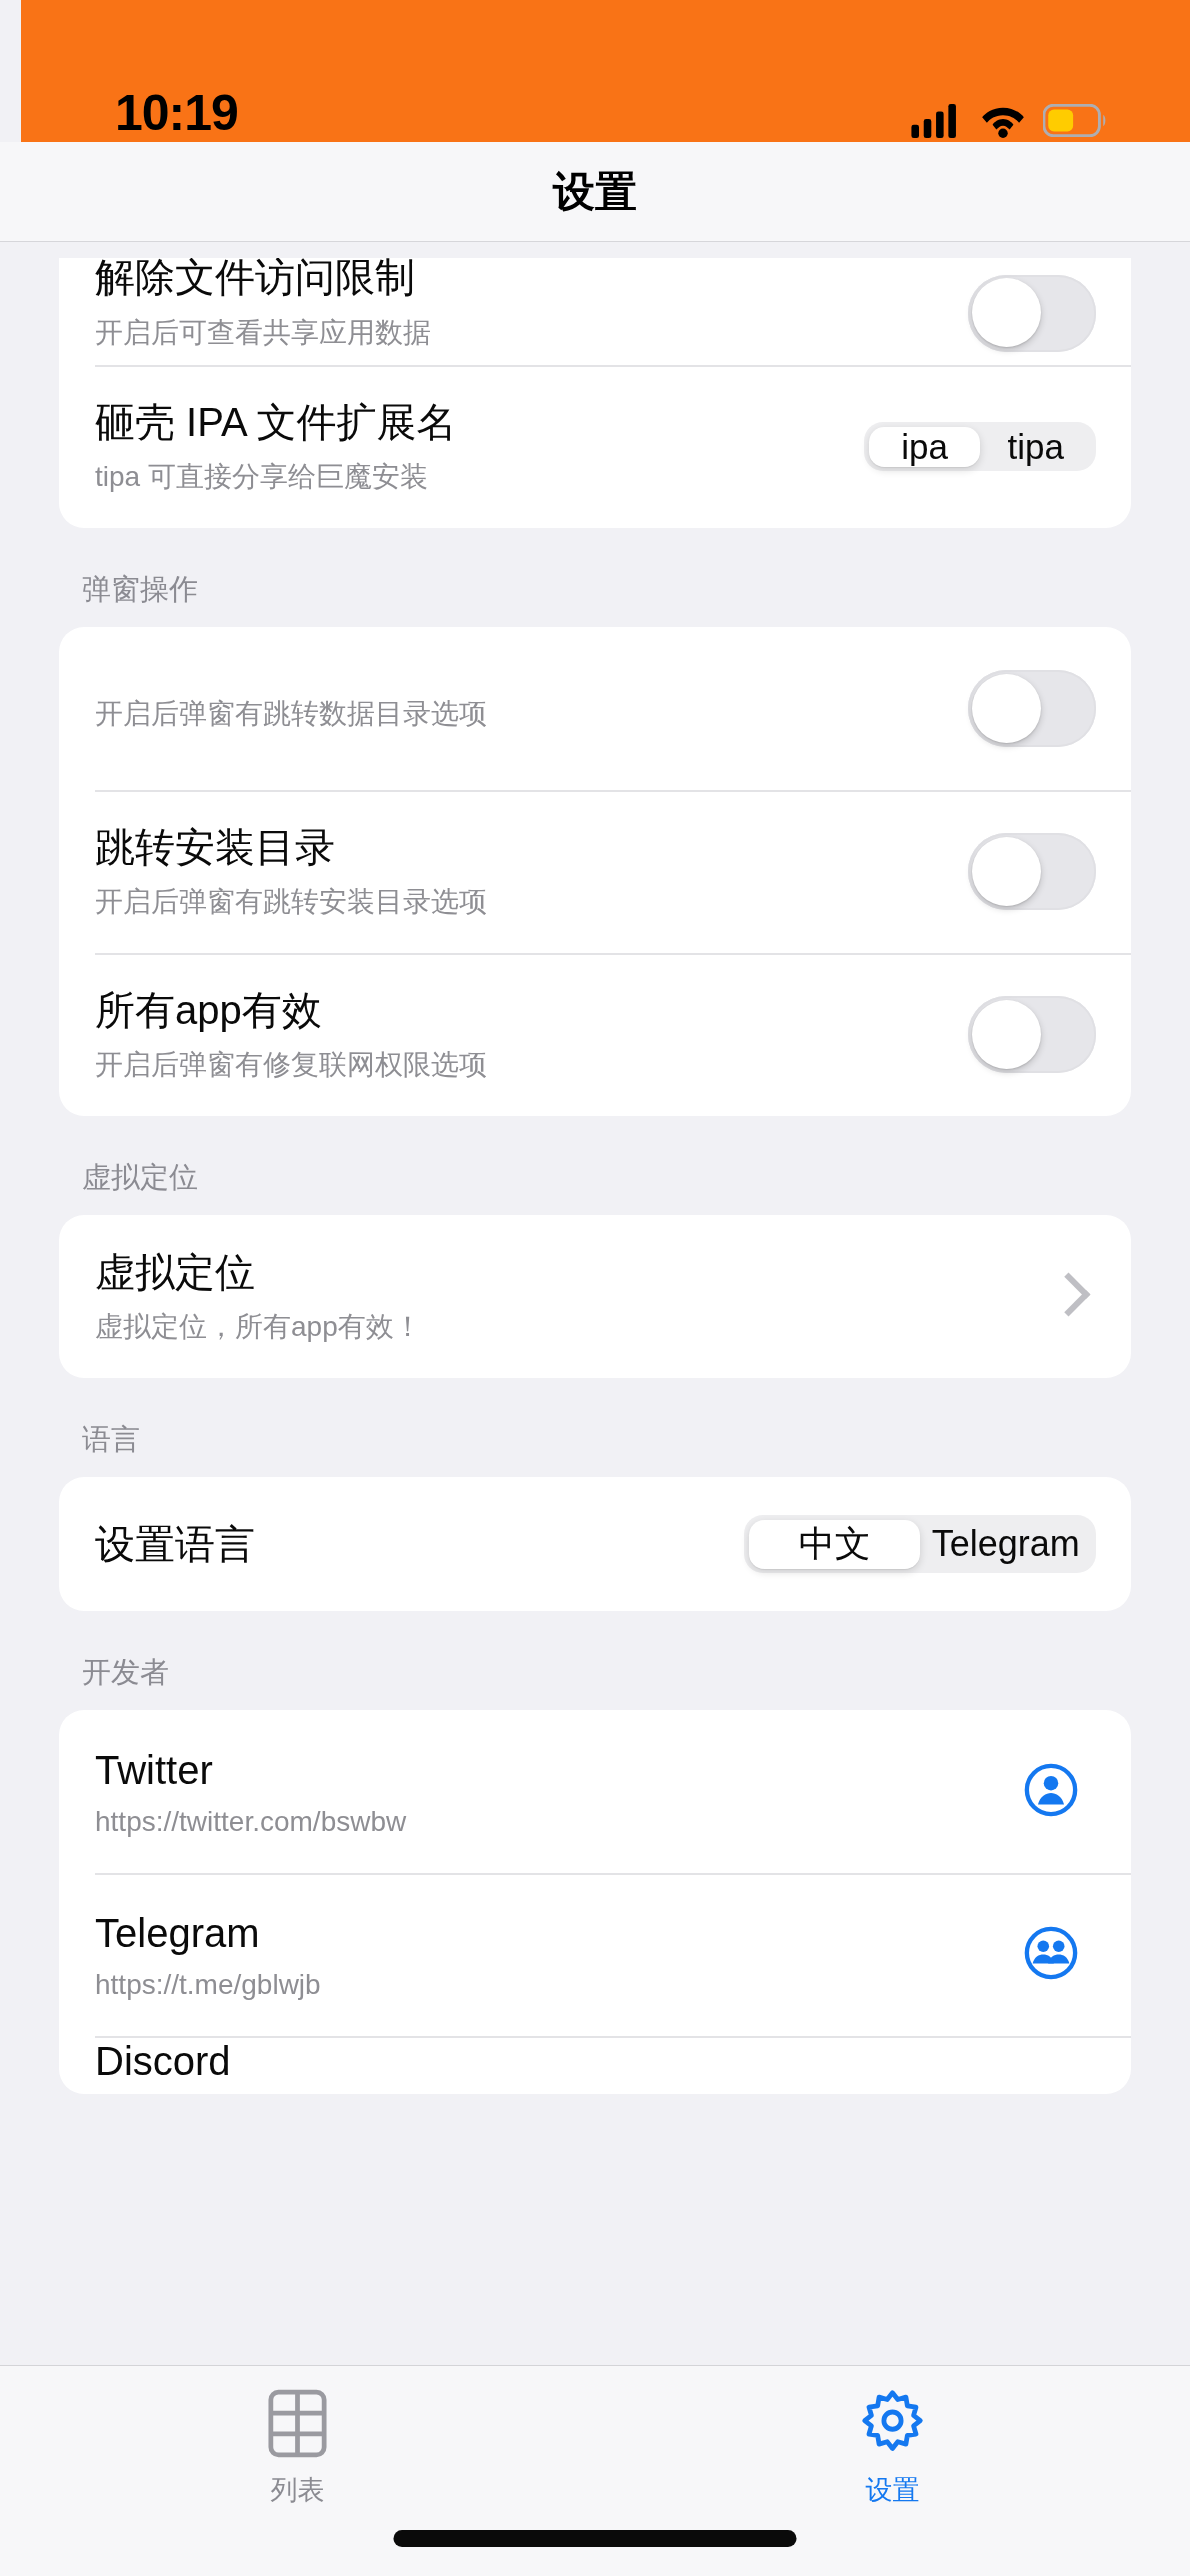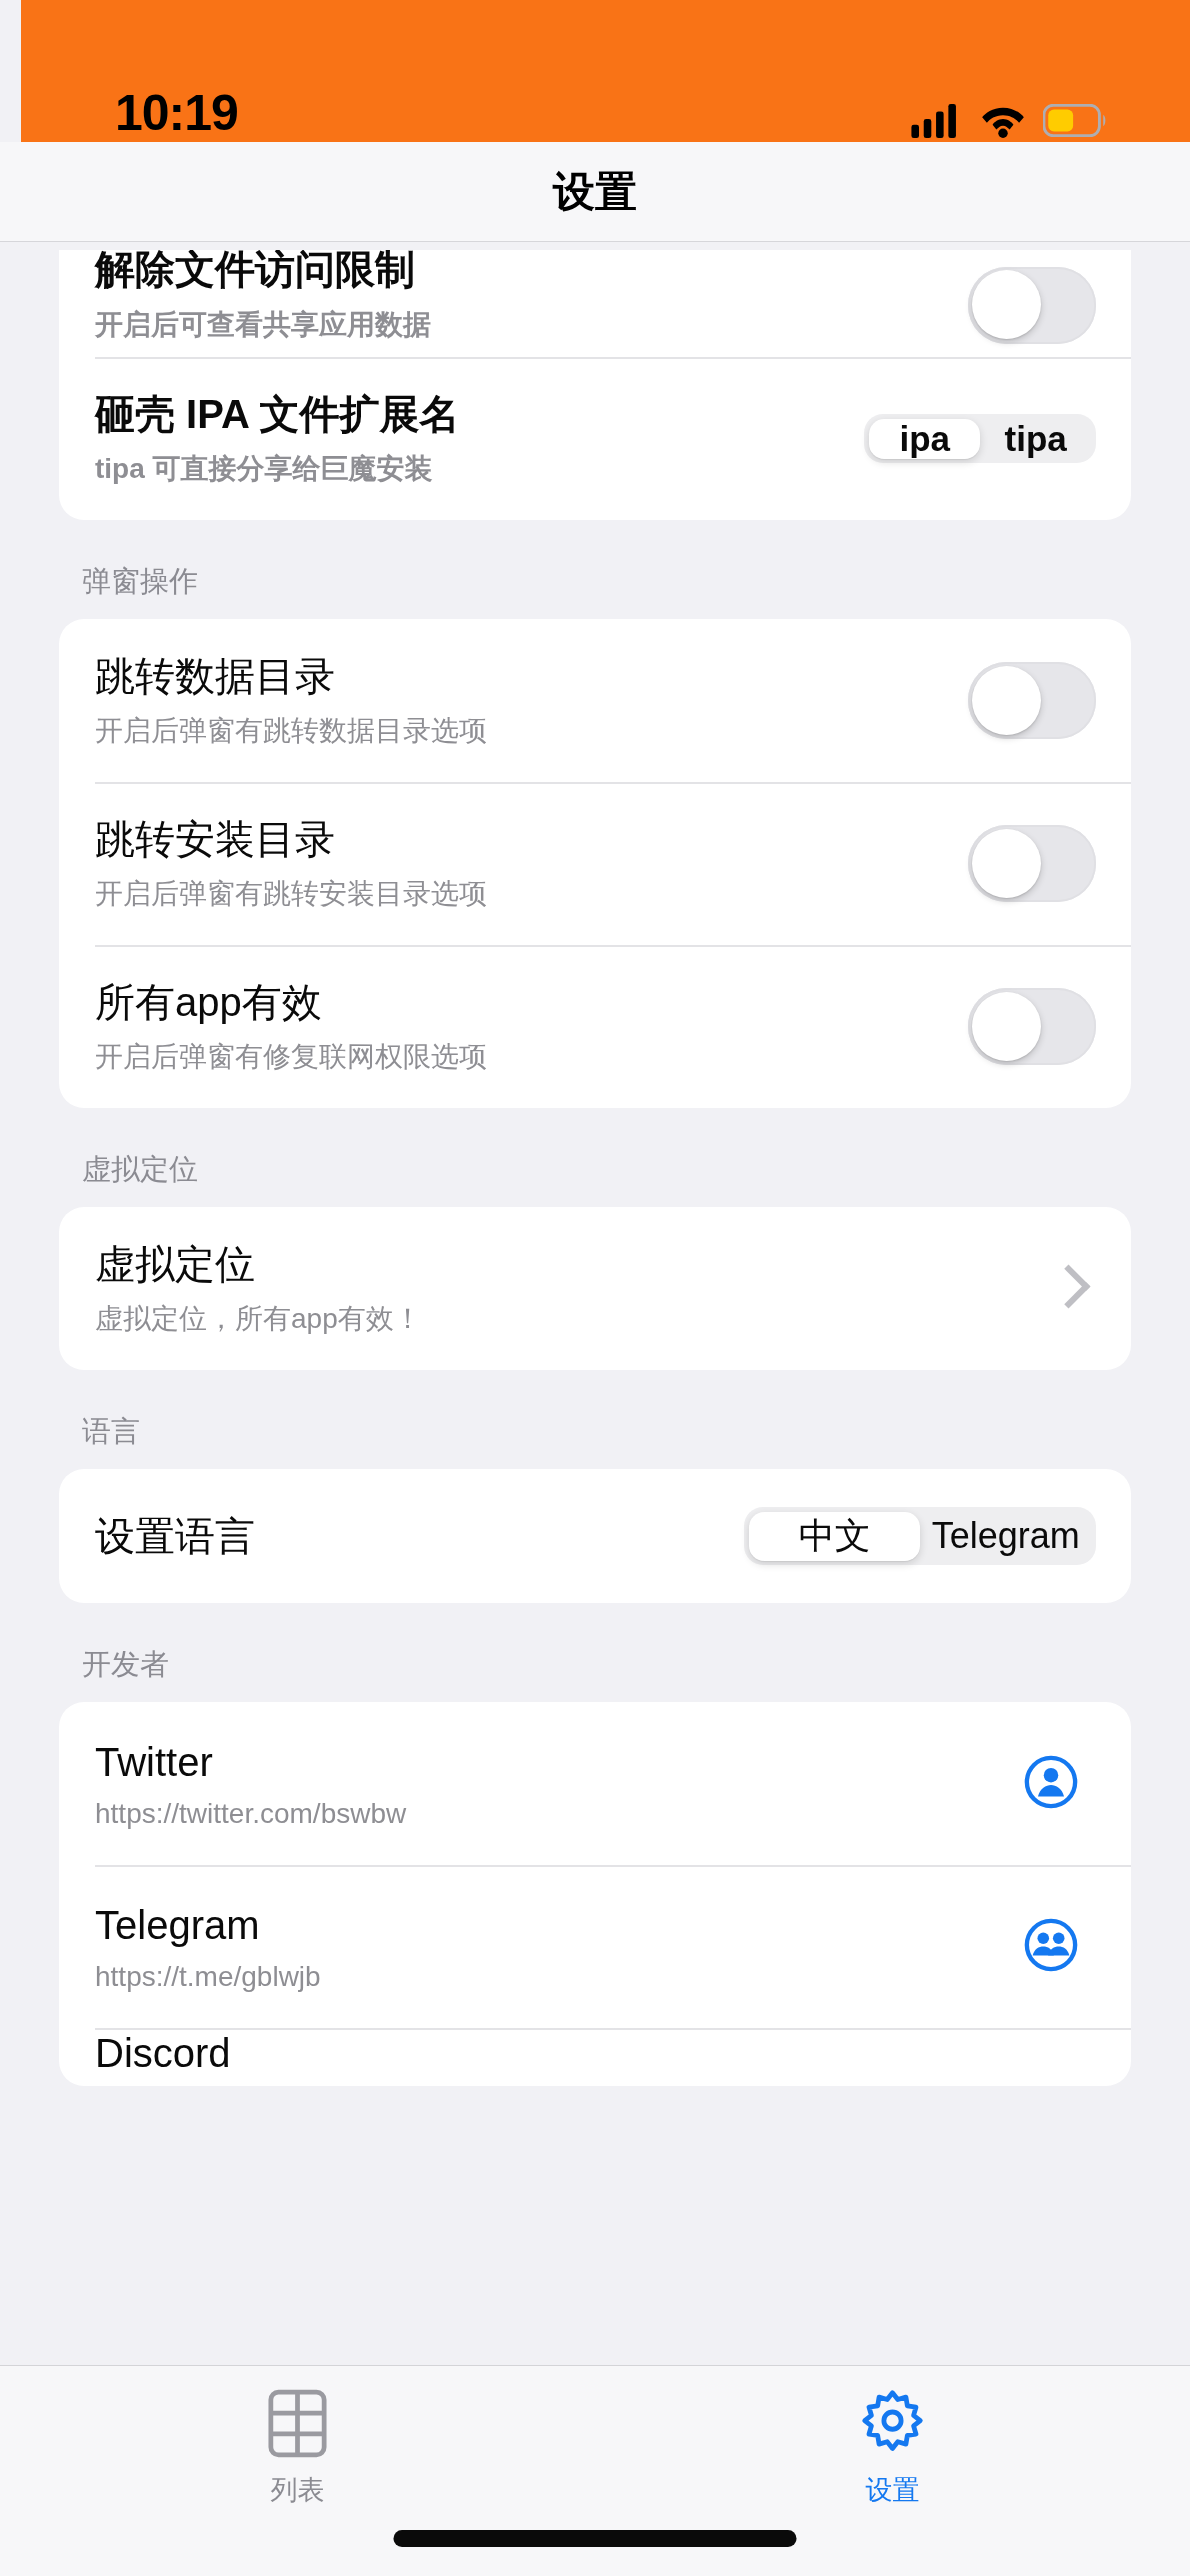--- a/index.html
+++ b/index.html
@@ -184,21 +184,21 @@
       </span>
     </div>
   </div>
 
   <div class="navbar">
     <div class="nav-title">设置</div>
   </div>
 
   <div class="content">
 
-    <div class="group clipped-top" style="margin-top:8px;font-weight:bold;">
+    <div class="group clipped-top" style="margin-top:16px;">
       <div class="row clipped">
         <div class="row-text">
           <div class="row-title">解除文件访问限制</div>
           <div class="row-sub">开启后可查看共享应用数据</div>
         </div>
         <div class="toggle">
           <div class="knob"></div>
         </div>
       </div>
 
@@ -211,21 +211,20 @@
           <div class="seg selected">ipa</div>
           <div class="seg">tipa</div>
         </div>
       </div>
     </div>
 
     <div class="section-header">弹窗操作</div>
     <div class="group">
       <div class="row">
         <div class="row-text">
-          <div class="row-title">跳转数据目录</div>
           <div class="row-sub">开启后弹窗有跳转数据目录选项</div>
         </div>
         <div class="toggle">
           <div class="knob"></div>
         </div>
       </div>
       <div class="row">
         <div class="row-text">
           <div class="row-title">跳转安装目录</div>
           <div class="row-sub">开启后弹窗有跳转安装目录选项</div>

